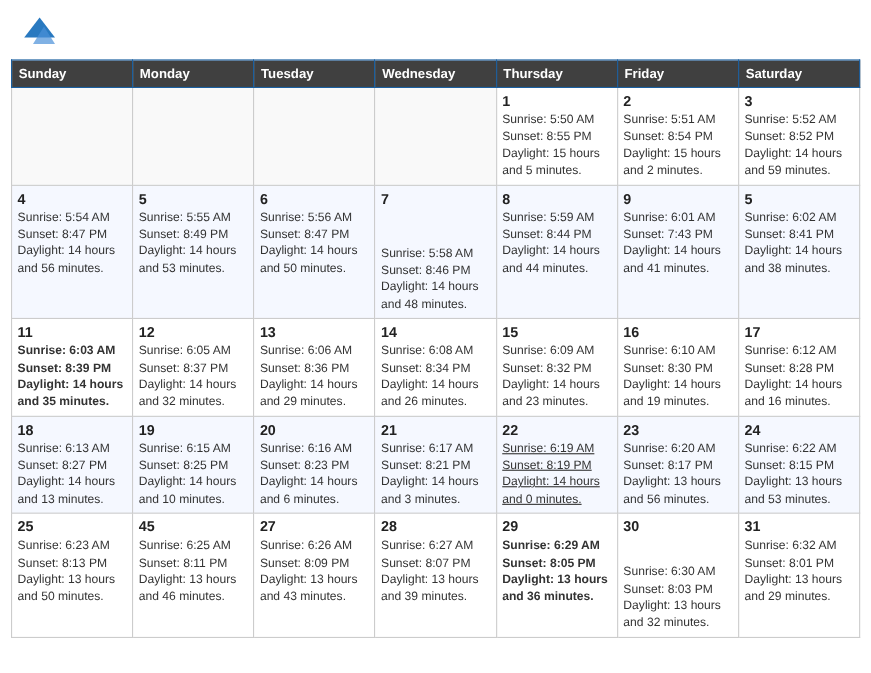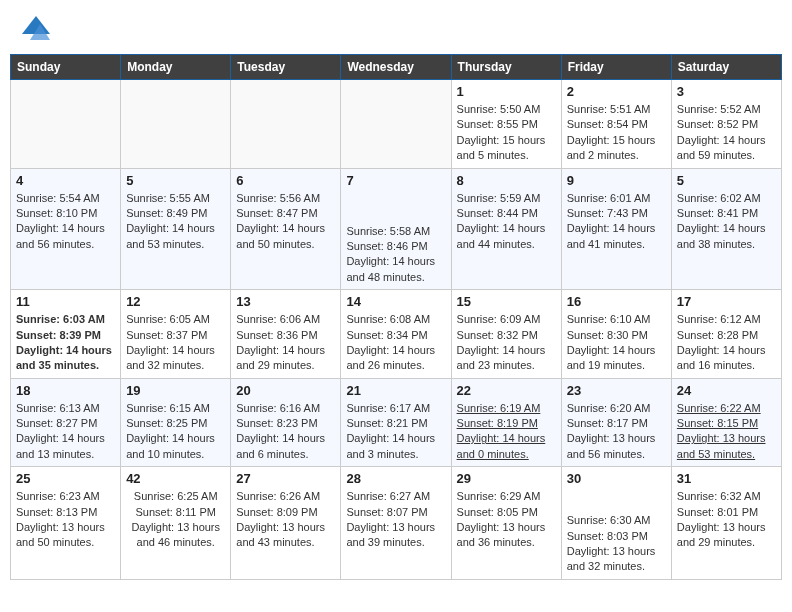--- a/index.html
+++ b/index.html
@@ -151,21 +151,21 @@
           <div class="day-info" style="white-space: pre-line;">Sunrise: 5:52 AM
 Sunset: 8:52 PM
 Daylight: 14 hours
 and 59 minutes.</div>
         </td>
       </tr>
       <tr class="row-even">
         <td>
           <div class="day-number">4</div>
           <div class="day-info" style="white-space: pre-line;">Sunrise: 5:54 AM
-Sunset: 8:10 PM
+Sunset: 8:47 PM
 Daylight: 14 hours
 and 56 minutes.</div>
         </td>
         <td>
           <div class="day-number">5</div>
           <div class="day-info" style="white-space: pre-line;">Sunrise: 5:55 AM
 Sunset: 8:49 PM
 Daylight: 14 hours
 and 53 minutes.</div>
         </td>
@@ -294,58 +294,58 @@
         </td>
         <td>
           <div class="day-number">23</div>
           <div class="day-info" style="white-space: pre-line;">Sunrise: 6:20 AM
 Sunset: 8:17 PM
 Daylight: 13 hours
 and 56 minutes.</div>
         </td>
         <td>
           <div class="day-number">24</div>
-          <div class="day-info" style="white-space: pre-line; text-decoration: underline;">Sunrise: 6:22 AM
+          <div class="day-info" style="white-space: pre-line;">Sunrise: 6:22 AM
 Sunset: 8:15 PM
 Daylight: 13 hours
 and 53 minutes.</div>
         </td>
       </tr>
       <tr class="row-odd">
         <td>
           <div class="day-number">25</div>
           <div class="day-info" style="white-space: pre-line;">Sunrise: 6:23 AM
 Sunset: 8:13 PM
 Daylight: 13 hours
 and 50 minutes.</div>
         </td>
         <td>
-          <div class="day-number">42</div>
-          <div class="day-info" style="white-space: pre-line; text-align: center;">Sunrise: 6:25 AM
+          <div class="day-number">45</div>
+          <div class="day-info" style="white-space: pre-line;">Sunrise: 6:25 AM
 Sunset: 8:11 PM
 Daylight: 13 hours
 and 46 minutes.</div>
         </td>
         <td>
           <div class="day-number">27</div>
           <div class="day-info" style="white-space: pre-line;">Sunrise: 6:26 AM
 Sunset: 8:09 PM
 Daylight: 13 hours
 and 43 minutes.</div>
         </td>
         <td>
           <div class="day-number">28</div>
           <div class="day-info" style="white-space: pre-line;">Sunrise: 6:27 AM
 Sunset: 8:07 PM
 Daylight: 13 hours
 and 39 minutes.</div>
         </td>
         <td>
           <div class="day-number">29</div>
-          <div class="day-info" style="white-space: pre-line;">Sunrise: 6:29 AM
+          <div class="day-info" style="white-space: pre-line; font-weight: bold;">Sunrise: 6:29 AM
 Sunset: 8:05 PM
 Daylight: 13 hours
 and 36 minutes.</div>
         </td>
         <td>
           <div class="day-number">30</div>
           <div class="day-info" style="white-space: pre-line; margin-top: 27px;">Sunrise: 6:30 AM
 Sunset: 8:03 PM
 Daylight: 13 hours
 and 32 minutes.</div>

